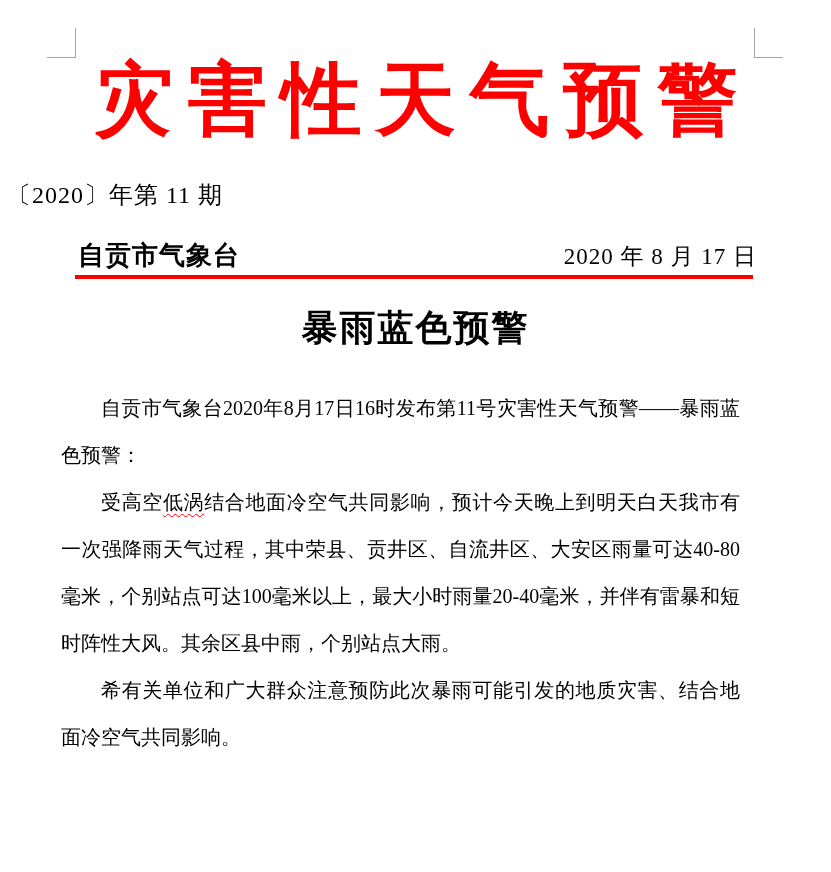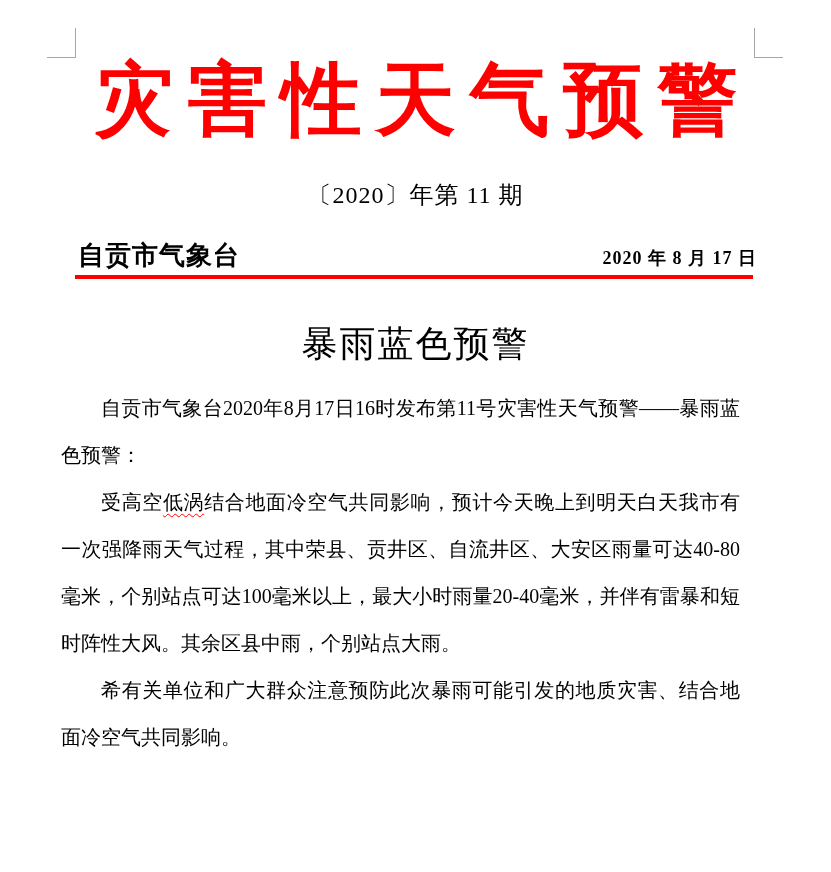--- a/index.html
+++ b/index.html
@@ -48,71 +48,70 @@
     padding-left: 14px;
     white-space: nowrap;
     font-family: "Liberation Serif", serif;
   }
   
   .issue-line {
     position: absolute;
     left: 0;
     right: 0;
     top: 178px;
-    text-align: center;
     font-size: 24px;
     line-height: 34px;
     letter-spacing: 1px;
     font-family: "Liberation Serif", serif;
+    padding-left: 7px;
   }
   
   .header-row {
     position: absolute;
     left: 78px;
     right: 74px;
     top: 239px;
     display: flex;
     justify-content: space-between;
     align-items: baseline;
   }
   .agency {
     font-family: Liberation Sans, sans-serif;
     font-weight: 700;
     font-size: 26px;
     line-height: 32px;
     letter-spacing: 1px;
   }
   .issue-date {
     font-family: "Liberation Serif", serif;
-    font-weight: 700;
-    font-size: 18px;
+    font-weight: 400;
+    font-size: 23px;
     line-height: 32px;
     letter-spacing: 1px;
   }
   .red-rule {
     position: absolute;
     left: 75px;
     width: 678px;
     top: 275px;
     height: 4px;
     background: #ff0000;
   }
   
   .bulletin-heading {
     position: absolute;
     left: 0;
     right: 0;
     top: 306px;
     text-align: center;
     font-size: 36px;
     line-height: 44px;
-    font-weight: 400;
+    font-weight: 700;
     letter-spacing: 2px;
     font-family: "Liberation Serif", serif;
-    margin-top: 16px;
   }
   
   .body-text {
     position: absolute;
     left: 61px;
     width: 679px;
     top: 385px;
     font-size: 20px;
     line-height: 47px;
     font-family: "Liberation Serif", serif;

